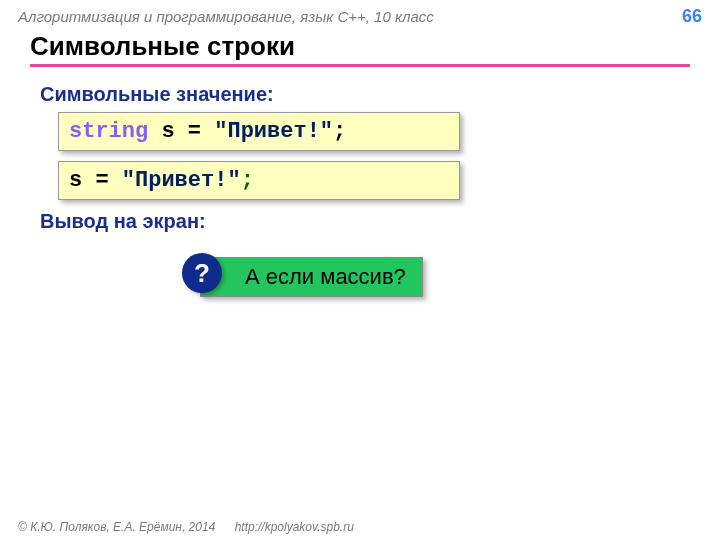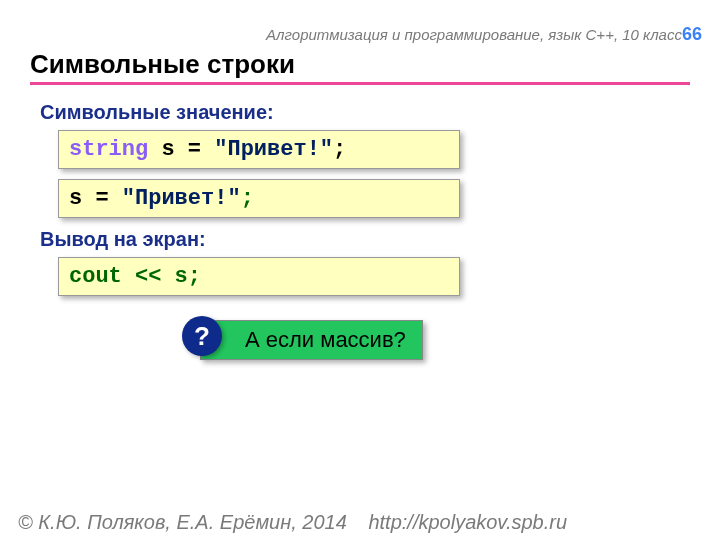--- a/index.html
+++ b/index.html
@@ -8,23 +8,22 @@
     width: 720px;
     height: 540px;
     background: #ffffff;
     font-family: Arial, Helvetica, sans-serif;
     position: relative;
     overflow: hidden;
   }
   .header {
     padding: 6px 18px 0 18px;
     display: flex;
-    justify-content: flex-end;
+    justify-content: space-between;
     align-items: baseline;
-    margin-top: 18px;
   }
   .header-text {
     font-style: italic;
     color: #7a7a7a;
     font-size: 15px;
   }
   .page-num {
     color: #3b82f6;
     font-size: 18px;
     font-weight: bold;
@@ -89,21 +88,21 @@
     display: flex;
     align-items: center;
     justify-content: center;
     box-shadow: 2px 2px 4px rgba(0,0,0,0.3);
   }
   .footer {
     position: absolute;
     bottom: 6px;
     left: 18px;
     font-style: italic;
-    font-size: 20px;
+    font-size: 12px;
     color: #7a7a7a;
   }
   .footer-link { color: #7a7a7a; margin-left: 16px; }
 </style>
 </head>
 <body>
 
 <div class="header">
   <span class="header-text">Алгоритмизация и программирование, язык C++, 10 класс</span>
   <span class="page-num">66</span>
@@ -116,23 +115,20 @@
   <div class="label">Символьные значение:</div>
   <div class="code-box">
     <span class="kw-blue">string</span><span class="kw-black"> s = </span><span class="kw-navy">"Привет!"</span><span class="kw-black">;</span>
   </div>
 
   <div class="code-box">
     <span class="kw-black">s = </span><span class="kw-navy">"Привет!"</span><span class="kw-green">;</span>
   </div>
 
   <div class="label">Вывод на экран:</div>
-  <div class="code-box">
-    <span class="kw-green">cout &lt;&lt; s;</span>
-  </div>
 
   <div class="question-wrap">
     <div class="q-circle">?</div>
     <div class="question-box">А если массив?</div>
   </div>
 
 </div>
 
 <div class="footer">
   <span>© К.Ю. Поляков, Е.А. Ерёмин, 2014</span>

